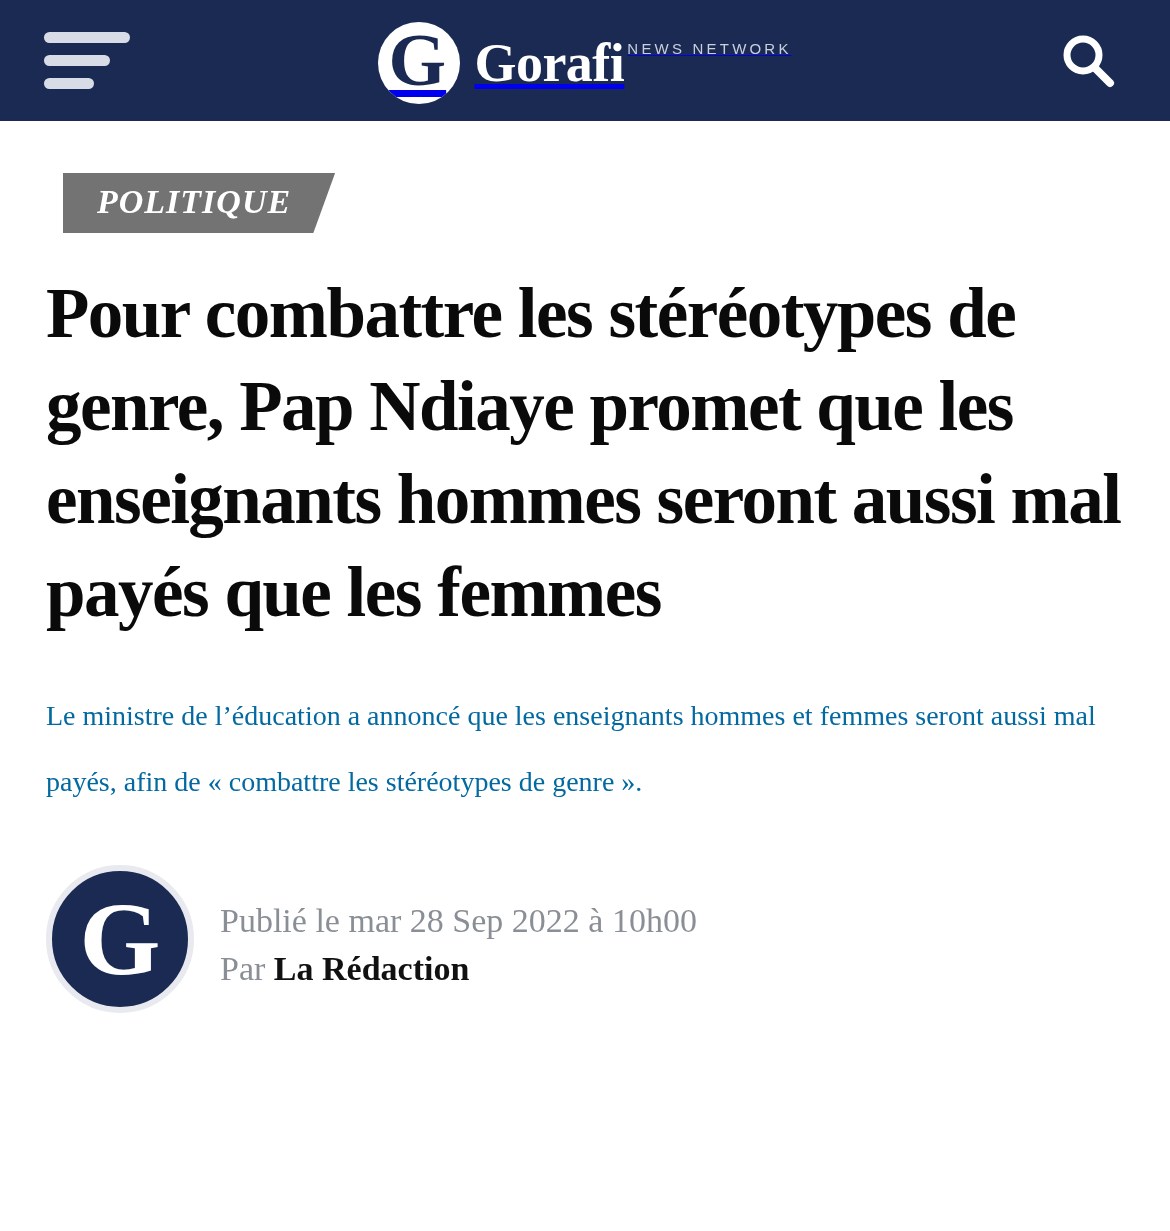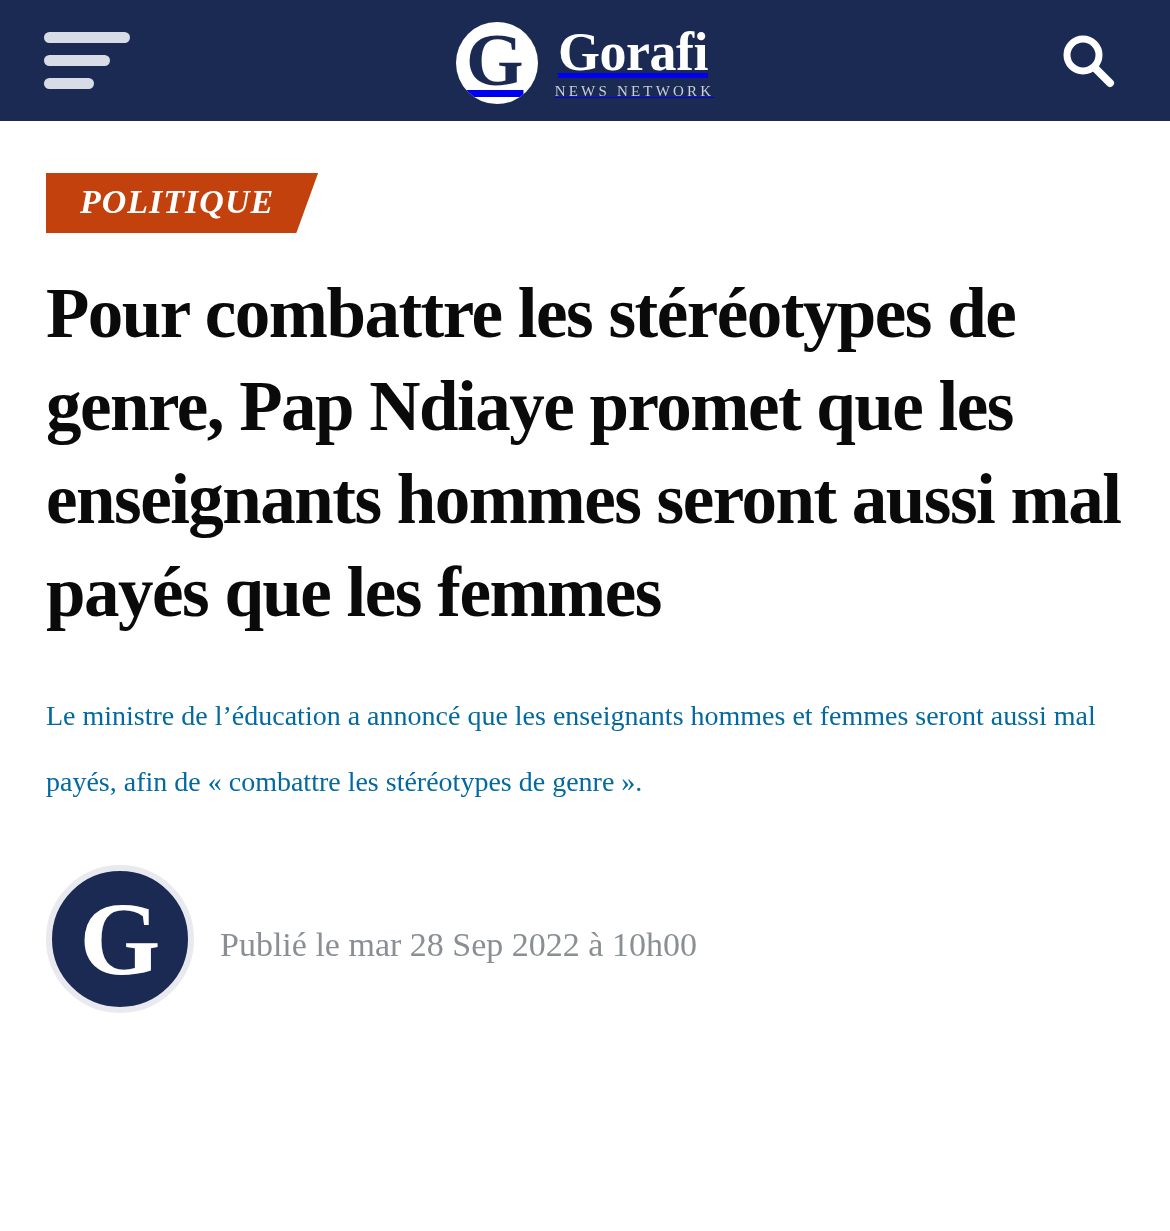--- a/index.html
+++ b/index.html
@@ -62,32 +62,32 @@
     color: #1b2a52;
     font-family: "Liberation Serif", serif;
     font-weight: bold;
     font-size: 74px;
     line-height: 78px;
     text-align: center;
     position: relative;
     overflow: hidden;
   }
   .brand-mark span { position: relative; left: -2px; top: -1px; }
-  .brand-text { display: flex; flex-direction: column; justify-content: center; align-items: center; }
+  .brand-text { display: flex; flex-direction: row; justify-content: center; }
   .brand-name {
     color: #ffffff;
     font-family: "Liberation Serif", serif;
     font-weight: bold;
     font-size: 54px;
     line-height: 54px;
     letter-spacing: -0.5px;
   }
   .brand-sub {
     color: #c9cfdd;
-    font-family: Liberation Serif, serif;
+    font-family: Liberation Sans, sans-serif;
     font-size: 15px;
     letter-spacing: 3.2px;
     margin-top: 4px;
     padding-left: 3px;
   }
 
   .search-button {
     position: absolute;
     right: 50px;
     top: 50%;
@@ -104,29 +104,30 @@
   }
 
   
   .article {
     padding: 0 46px;
   }
   .category-wrap { padding-top: 52px; }
   .category-badge {
     display: inline-block;
     position: relative;
-    background: #c2410c;
+    background: #737373;
     color: #ffffff;
     font-family: "Liberation Serif", serif;
     font-style: italic;
     font-weight: bold;
     font-size: 34px;
     letter-spacing: 1px;
     padding: 10px 44px 12px 34px;
     clip-path: polygon(0 0, 100% 0, 92% 100%, 0 100%);
+    margin-left: 17px;
   }
 
   .headline {
     margin: 34px 0 0 0;
     font-family: "Liberation Serif", serif;
     font-weight: bold;
     font-size: 71px;
     line-height: 93px;
     letter-spacing: -1.5px;
     color: #0a0a0a;
@@ -210,16 +211,17 @@
   <h1 class="headline">Pour combattre les stéréotypes de genre, Pap Ndiaye promet que les enseignants hommes seront aussi mal payés que les femmes</h1>
 
   <p class="standfirst">Le ministre de l’éducation a annoncé que les enseignants hommes et femmes seront aussi mal payés, afin de « combattre les stéréotypes de genre ».</p>
 
   <div class="byline">
     <div class="avatar">
       <span>G</span>
     </div>
     <div class="byline-text">
       <div class="published">Publié le mar  28 Sep 2022 à 10h00</div>
+      <div class="byline-author"><span>Par </span><b>La Rédaction</b></div>
     </div>
   </div>
 
 </main>
 
 </body></html>

